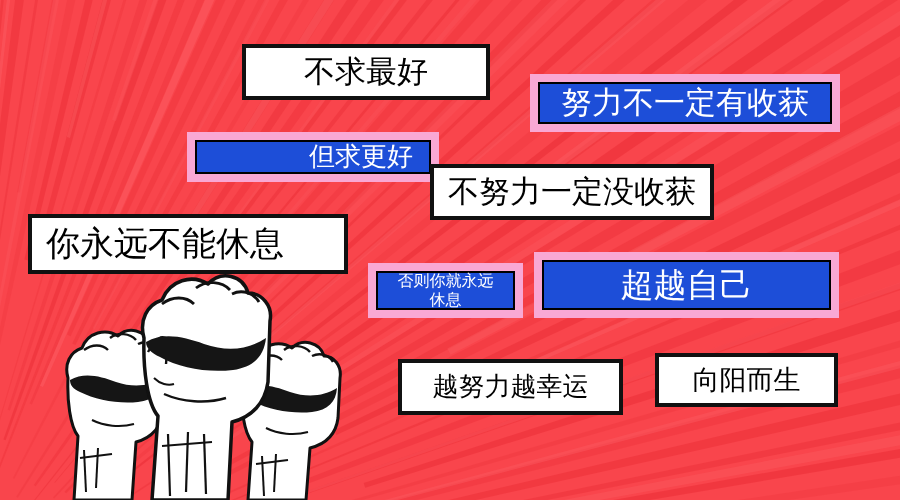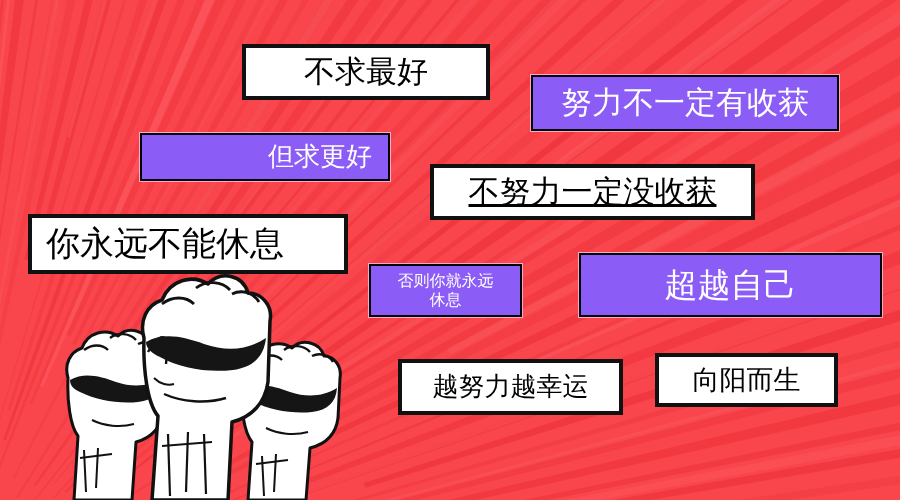--- a/index.html
+++ b/index.html
@@ -54,42 +54,42 @@
 
   
   .tbox.light {
     background: #ffffff;
     border: 4px solid #111111;
     box-shadow: inset 0 0 0 2px #ffffff;
     color: #000000;
   }
   
   .tbox.dark {
-    background: #8b5cf6;
-    border: 1px solid #f9a8d4;
+    background: #1d4ed8;
+    border: 8px solid #f9a8d4;
     box-shadow: inset 0 0 0 2px #000000;
     color: #ffffff;
   }
 
   .al-left   { justify-content: flex-start; }
   .al-center { justify-content: center; }
-  .al-right  { justify-content: flex-start; }
+  .al-right  { justify-content: flex-start; margin-left: 48px; }
 
   .inner.al-left   { text-align: left; }
   .inner.al-center { text-align: center; }
   .inner.al-right  { text-align: right; }
 
   
   #box-buqiuzuihao   { left:242px; top:44px;  width:248px; height:56px;  font-size:31px; }
   #box-nuli          { left:530px; top:74px;  width:310px; height:58px;  font-size:31px; }
   #box-danqiu        { left:139px; top:132px; width:252px; height:50px;  font-size:26px; }
-  #box-bunuli        { left:430px; top:164px; width:325px; height:56px;  font-size:31px;text-decoration:underline; }
+  #box-bunuli        { left:430px; top:164px; width:284px; height:56px;  font-size:31px; }
   #box-yongyuan      { left:28px;  top:214px; width:320px; height:60px;  font-size:34px;font-family:Liberation Serif, serif; }
   #box-fouze         { left:368px; top:263px; width:155px; height:55px;  font-size:16px; }
-  #box-chaoyue       { left:578px; top:252px; width:305px; height:66px;  font-size:33px; }
+  #box-chaoyue       { left:534px; top:252px; width:305px; height:66px;  font-size:33px; }
   #box-yuenuli       { left:398px; top:359px; width:225px; height:56px;  font-size:26px; }
   #box-xiangyang     { left:655px; top:353px; width:183px; height:54px;  font-size:27px; }
 
   .pad-l { padding-left: 14px; }
   .pad-r { padding-right: 18px; }
 </style>
 </head>
 <body>
 
 <div id="poster">

